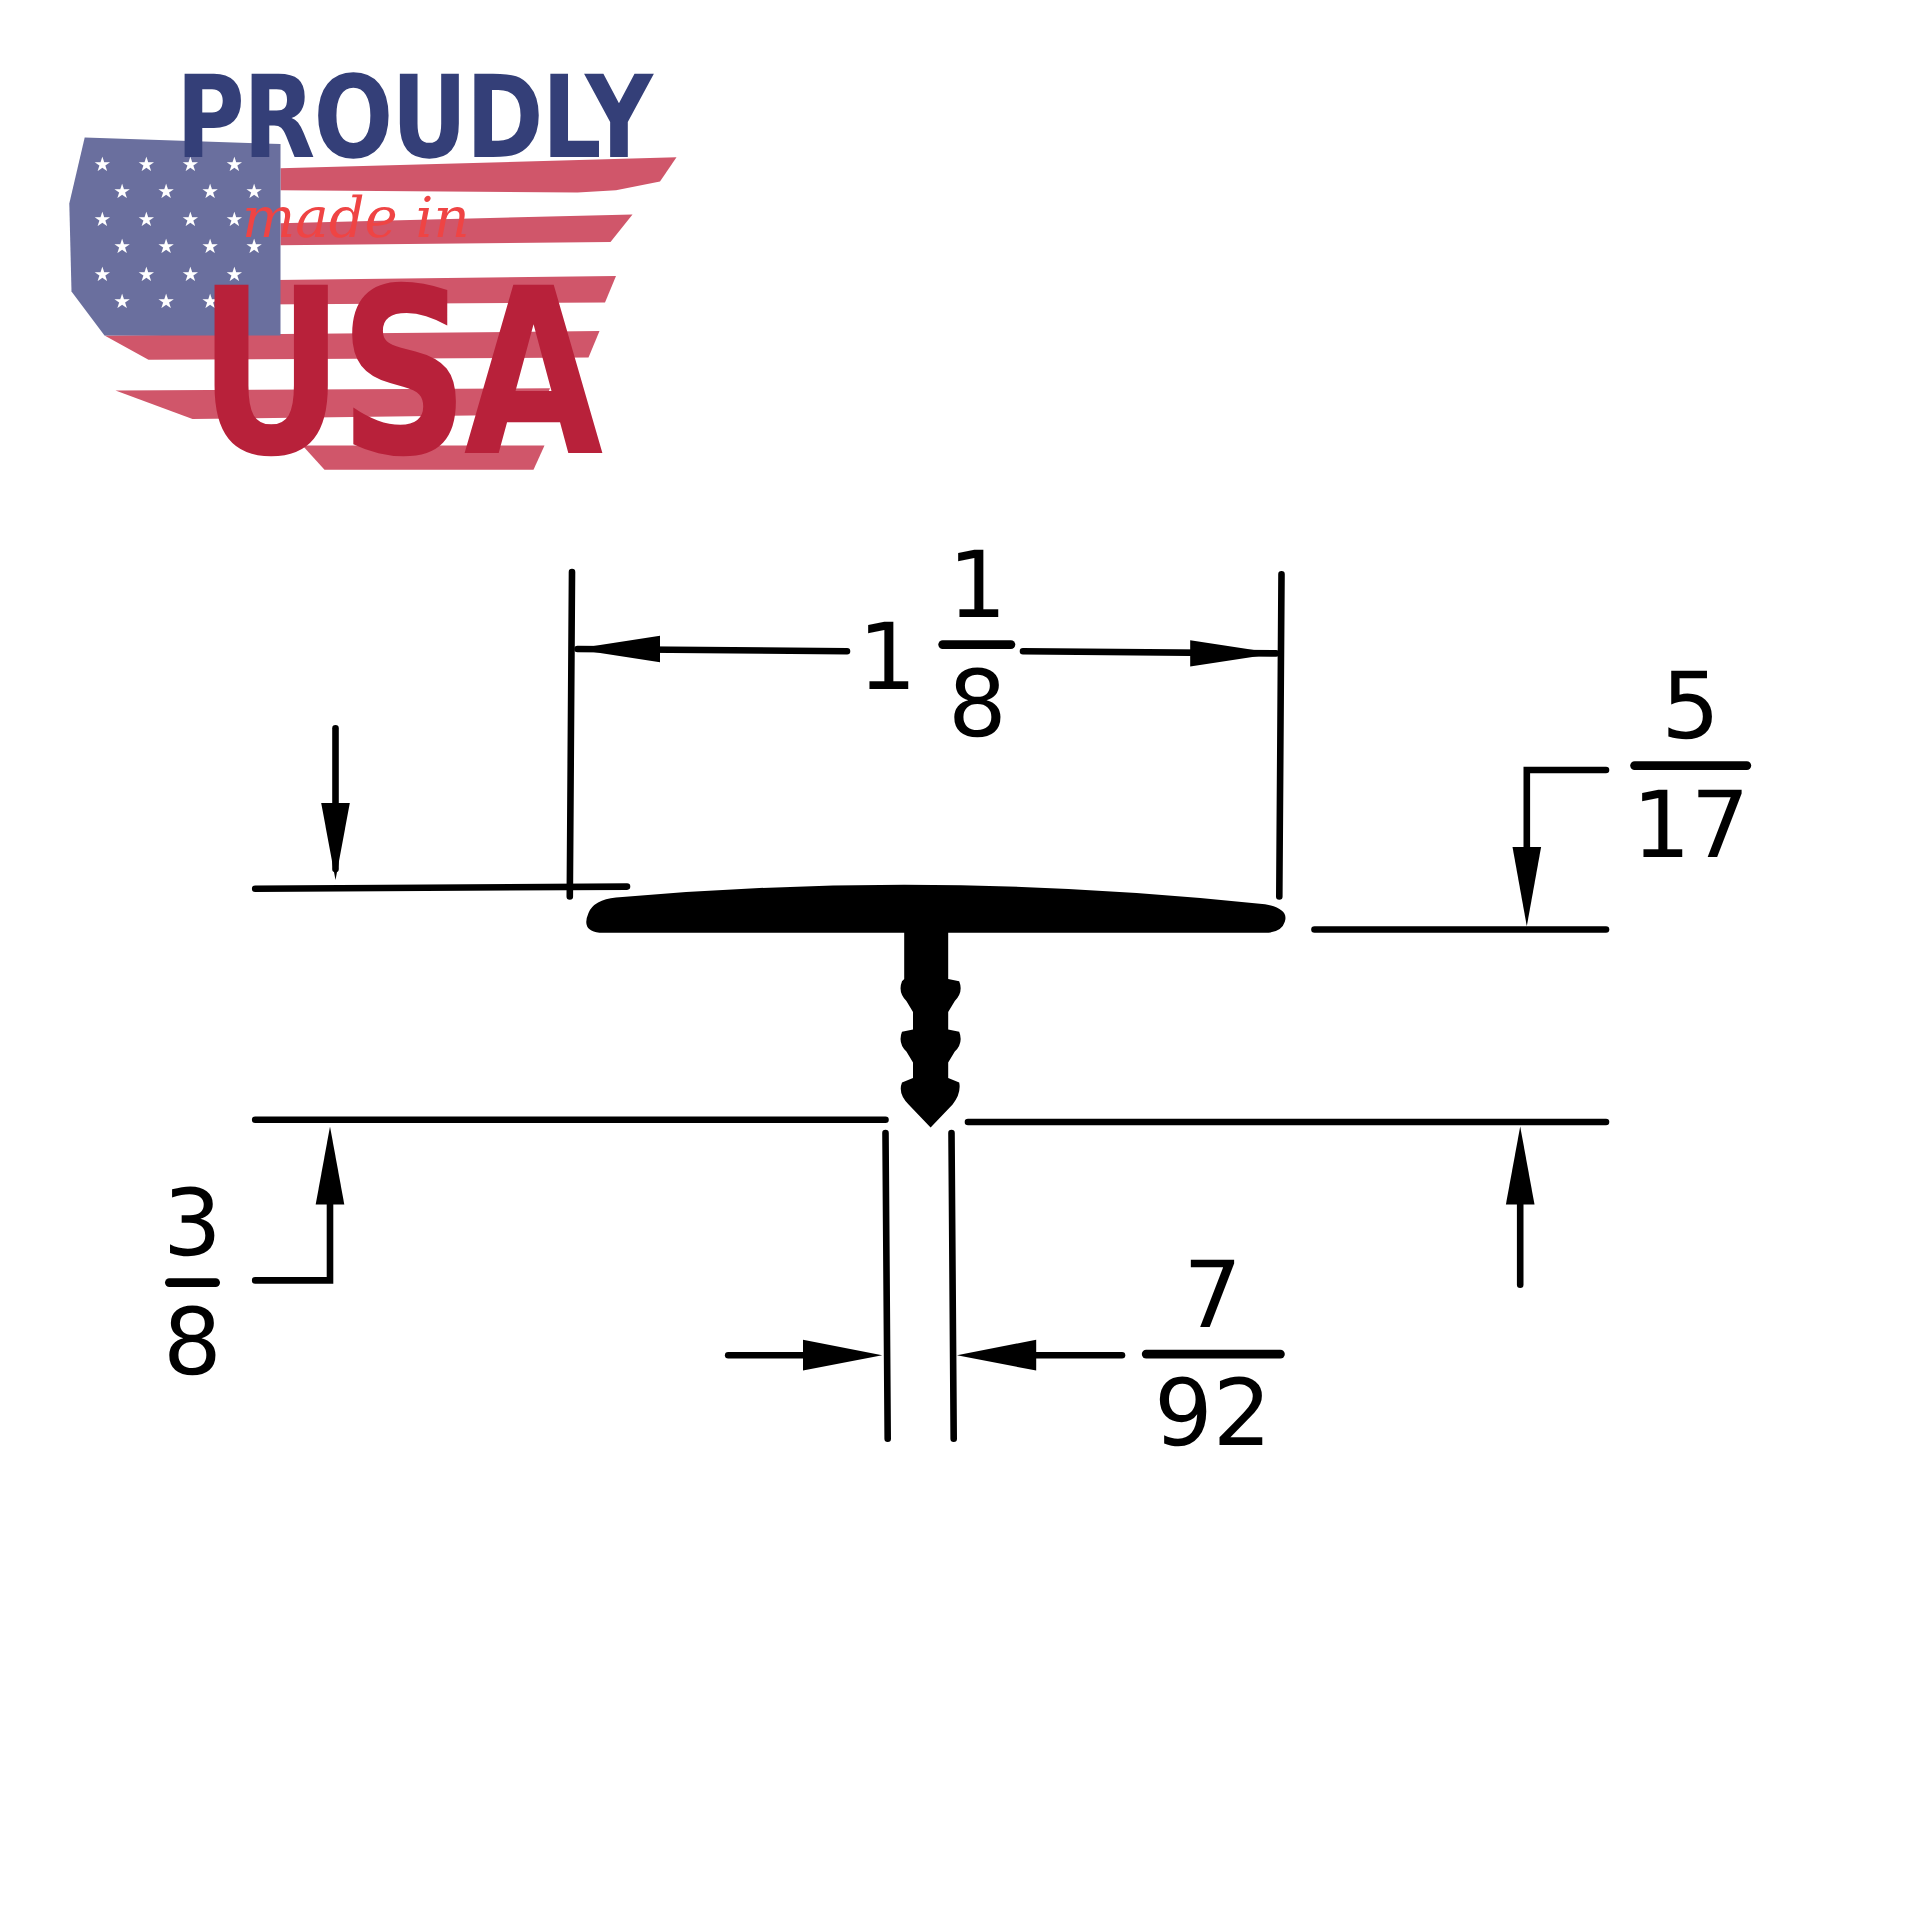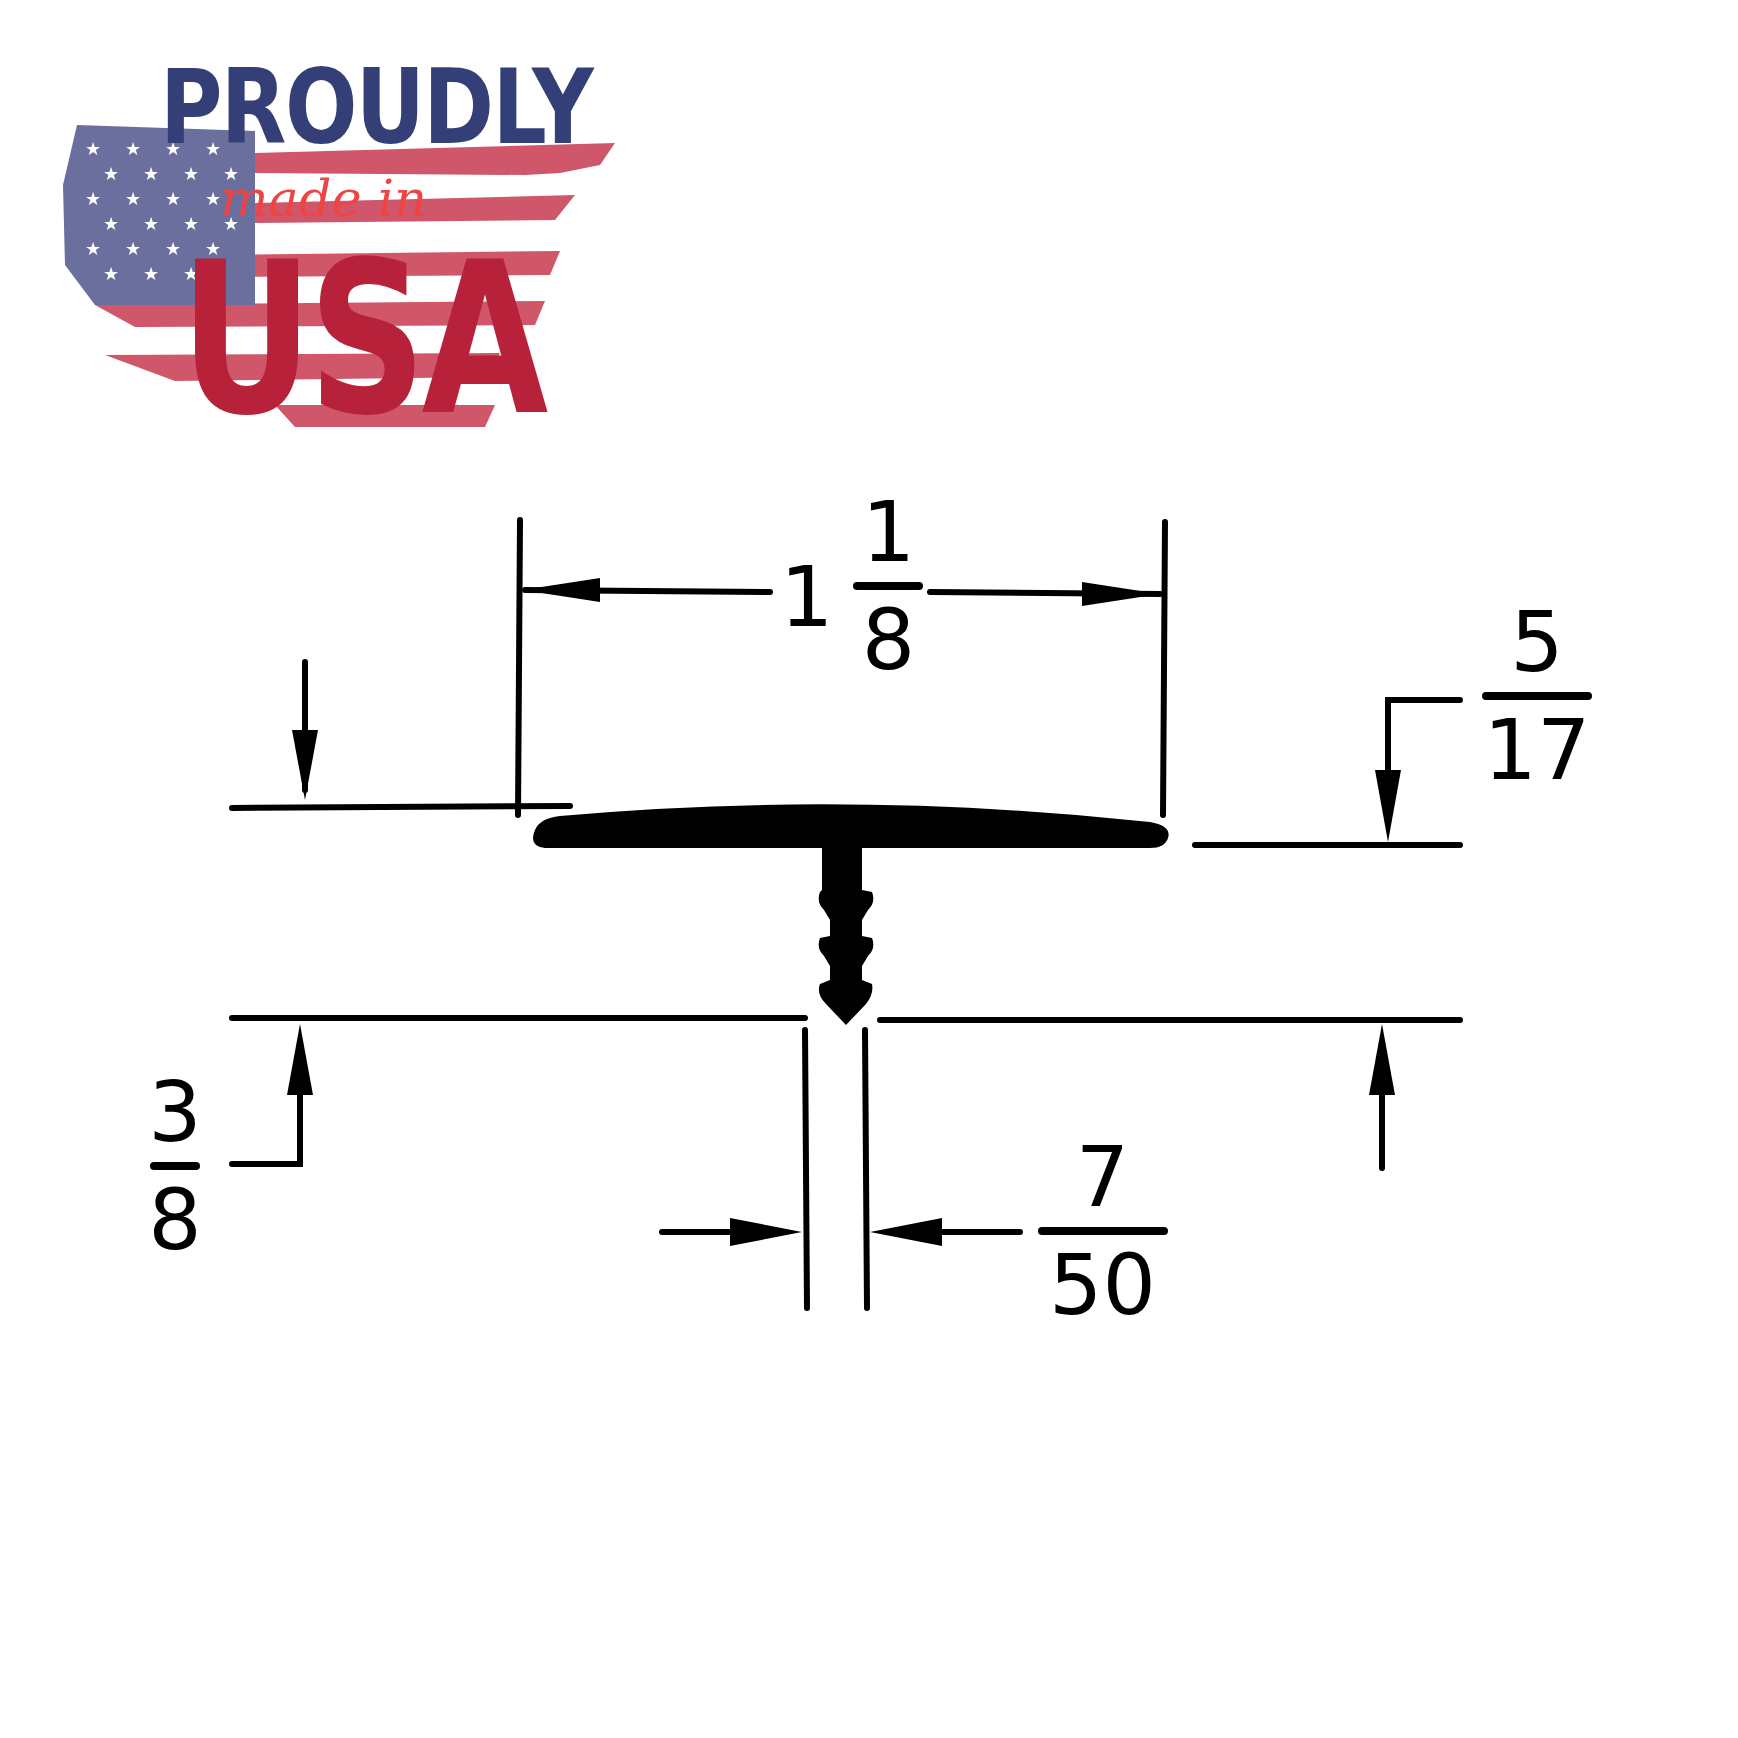--- a/index.html
+++ b/index.html
@@ -131,16 +131,16 @@
 
   <div class="dim frac" style="left:145px; top:1070px; width:60px;">
     <span class="num">3</span>
     <span class="bar" style="width:50px;"></span>
     <span class="den">8</span>
   </div>
 
   <div class="dim frac" style="left:1035px; top:1135px; width:135px;">
     <span class="num">7</span>
     <span class="bar" style="width:130px;"></span>
-    <span class="den">50</span>
+    <span class="den">92</span>
   </div>
 
 </div>
 
 </body></html>

